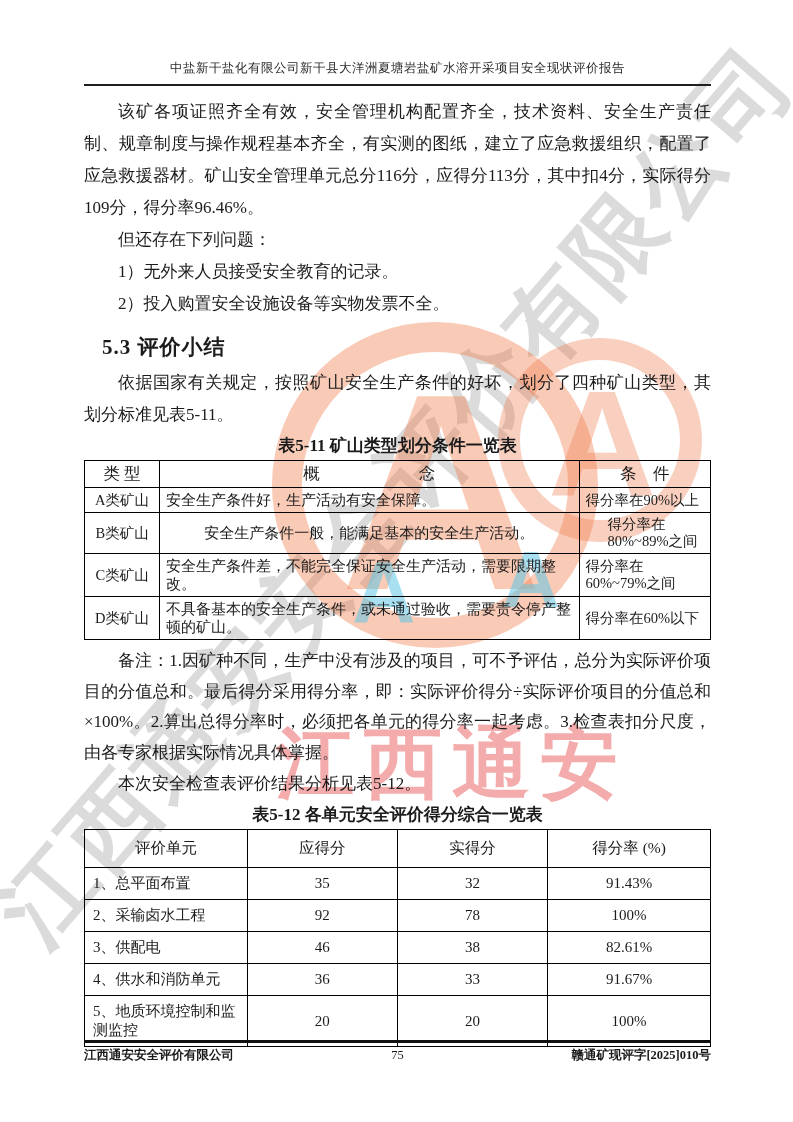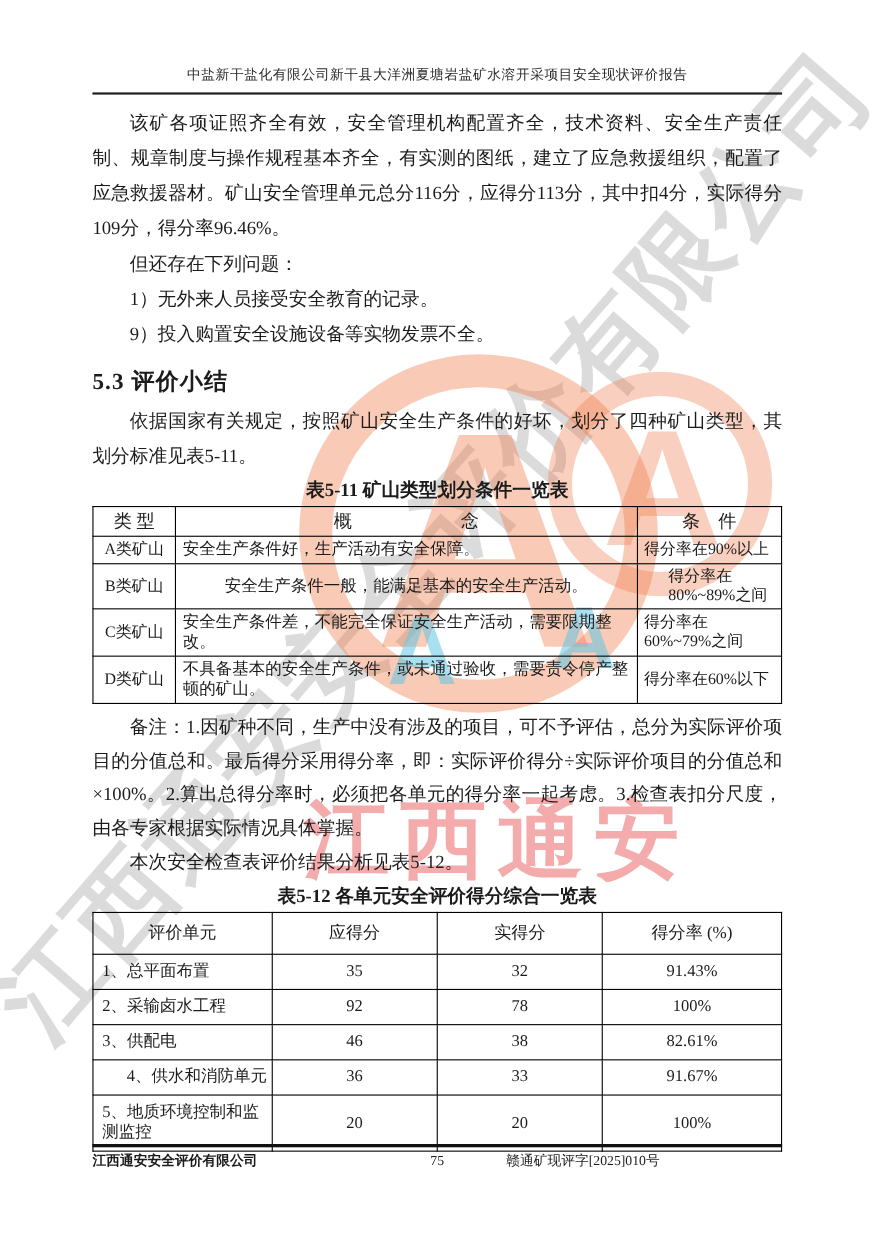--- a/index.html
+++ b/index.html
@@ -31,21 +31,21 @@
   }
   
   .content { position:absolute; left:84px; top:0; width:627px; z-index:1; }
   .doc-header {
     margin-top:60px; text-align:center; font-size:12.5px; letter-spacing:0.5px;
     padding-bottom:7px; border-bottom:2px solid #1e1e1e; color:#2a2a2a;
   }
   p.body { font-size:17px; line-height:32px; text-align:justify; }
   .indent { text-indent:2em; }
   .mt { margin-top:10px; }
-  h2.section { font-size:21px; font-weight:bold; margin:13px 0 6px 0; letter-spacing:1px; }
+  h2.section { font-size:21px; font-weight:bold; margin:13px 0 6px 18px; letter-spacing:1px; }
   .tbl-title { text-align:center; font-weight:bold; font-size:17px; margin:3px 0 3px 0; }
   table { width:100%; border-collapse:collapse; table-layout:fixed; }
   th,td { border:1.6px solid #000; vertical-align:middle; }
   
   .t1 th { font-size:16.5px; text-align:center; font-weight:normal; padding:2px 0; height:24px; }
   .t1 td { font-size:15px; line-height:18px; padding:3px 6px; }
   .t1 td:first-child { text-align:center; padding:3px 0; font-size:14.5px; }
   .t1 td:last-child { font-size:14.5px; line-height:17px; }
   .t1 tr td { height:24px; }
   
@@ -53,21 +53,21 @@
   .t2 td { font-size:15px; padding:6px 4px; height:30px; }
   .t2 td:first-child { padding-left:8px; line-height:19px; }
   
   .doc-footer {
     position:absolute; left:84px; right:82px; top:1040px; z-index:1;
     border-top:3px solid #111; padding-top:4px;
     display:flex; align-items:baseline; font-size:12.5px;
   }
   .doc-footer .f-left  { width:40%; text-align:left; font-weight:bold; }
   .doc-footer .f-mid   { width:20%; text-align:center; }
-  .doc-footer .f-right { width:40%; text-align:left; font-weight:normal; }
+  .doc-footer .f-right { width:40%; text-align:right; font-weight:bold; }
 </style>
 </head>
 <body>
 
 <div class="page">
 
   <div class="watermark">
     <div class="wm-diag">江西通安安全评价有限公司</div>
     <div class="wm-ring wm-ring1"></div>
     <div class="wm-ring wm-ring2"></div>
@@ -78,21 +78,21 @@
     <div class="wm-red">江西通安</div>
   </div>
 
   <div class="content">
 
     <div class="doc-header">中盐新干盐化有限公司新干县大洋洲夏塘岩盐矿水溶开采项目安全现状评价报告</div>
 
     <p class="body indent mt">该矿各项证照齐全有效，安全管理机构配置齐全，技术资料、安全生产责任制、规章制度与操作规程基本齐全，有实测的图纸，建立了应急救援组织，配置了应急救援器材。矿山安全管理单元总分116分，应得分113分，其中扣4分，实际得分109分，得分率96.46%。</p>
     <p class="body indent">但还存在下列问题：</p>
     <p class="body indent">1）无外来人员接受安全教育的记录。</p>
-    <p class="body indent">9）投入购置安全设施设备等实物发票不全。</p>
+    <p class="body indent">2）投入购置安全设施设备等实物发票不全。</p>
 
     <h2 class="section">5.3 评价小结</h2>
 
     <p class="body indent">依据国家有关规定，按照矿山安全生产条件的好坏，划分了四种矿山类型，其划分标准见表5-11。</p>
 
     <div class="tbl-title">表5-11  矿山类型划分条件一览表</div>
     <table class="t1">
       <colgroup>
           <col style="width:12%">
           <col style="width:67%">
@@ -161,21 +161,21 @@
             <td style="text-align: center;">78</td>
             <td style="text-align: center;">100%</td>
           </tr>
           <tr>
             <td style="text-align: left;">3、供配电</td>
             <td style="text-align: center;">46</td>
             <td style="text-align: center;">38</td>
             <td style="text-align: center;">82.61%</td>
           </tr>
           <tr>
-            <td style="text-align: right;">4、供水和消防单元</td>
+            <td style="text-align: left;">4、供水和消防单元</td>
             <td style="text-align: center;">36</td>
             <td style="text-align: center;">33</td>
             <td style="text-align: center;">91.67%</td>
           </tr>
           <tr>
             <td style="text-align: left;">5、地质环境控制和监测监控</td>
             <td style="text-align: center;">20</td>
             <td style="text-align: center;">20</td>
             <td style="text-align: center;">100%</td>
           </tr>

